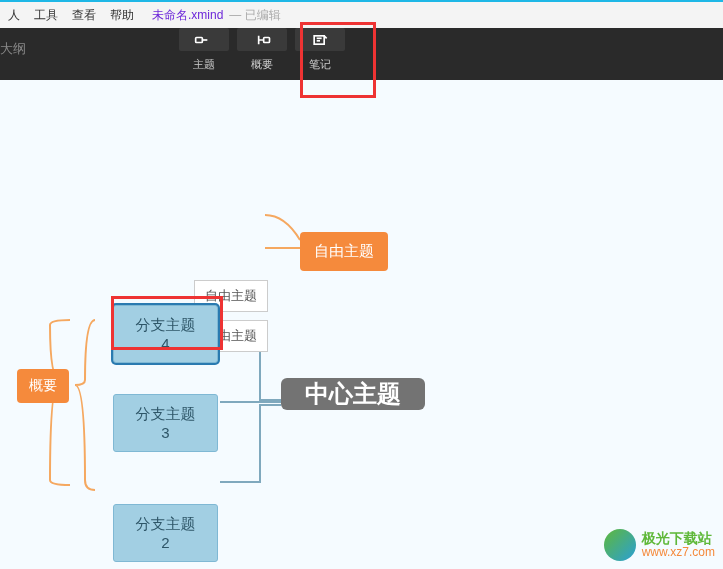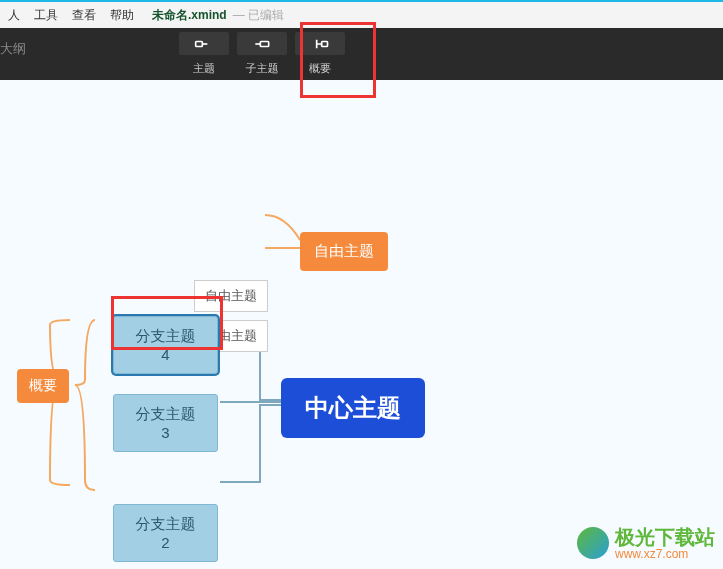--- a/index.html
+++ b/index.html
@@ -1,51 +1,51 @@
 <!DOCTYPE html>
 <html><head>
 <meta charset="utf-8">
 <style>
 * { margin: 0; padding: 0; box-sizing: border-box; }
 body { width: 723px; height: 569px; font-family: "Microsoft YaHei", sans-serif; overflow: hidden; position: relative; background: #fff; }
 
 .titlebar { height: 28px; background: #f4f4f4; border-top: 2px solid #1eb7e6; display: flex; align-items: center; padding: 0 8px; font-size: 12px; color: #333; }
 .titlebar .menu-item { margin-right: 14px; cursor: default; }
-.titlebar .filename { color: #14532d; margin-left: 4px; font-weight: bold; }
+.titlebar .filename { color: #6d28d9; margin-left: 4px; }
 .titlebar .edited { color: #aaa; margin-left: 6px; text-align: center; }
 
-.toolbar { height: 52px; background: #2a2a2a; display: flex; align-items: center; padding-left: 175px; position: relative; }
+.toolbar { height: 52px; background: #2a2a2a; display: flex; padding-left: 175px; position: relative; }
 .outline-label { position: absolute; left: 0; top: 12px; color: #888; font-size: 13px; }
 .tool-btn { width: 50px; height: 44px; margin: 0 4px; display: flex; flex-direction: column; align-items: center; justify-content: center; cursor: pointer; }
 .tool-btn .icon { width: 50px; height: 26px; background: #3a3a3a; display: flex; align-items: center; justify-content: center; color: #fff; border-radius: 2px; }
 .tool-btn .icon svg { width: 20px; height: 16px; fill: none; stroke: #fff; stroke-width: 2; }
 .tool-btn .label { color: #ccc; font-size: 11px; margin-top: 6px; }
 
 .canvas { position: absolute; left: 0; right: 0; top: 80px; bottom: 0; background: #f5fbff; }
 
 .red-box-1 { position: absolute; left: 300; top: 22; width: 76px; height: 76px; border: 3px solid #e33; pointer-events: none; z-index: 10; }
 .red-box-2 { position: absolute; left: 111px; top: 296px; width: 112px; height: 54px; border: 3px solid #e33; pointer-events: none; z-index: 10; }
 
 .free-topic-group { position: absolute; left: 194px; top: 200px; }
 .text-topic { border: 1px solid #ccc; background: #fff; padding: 6px 10px; font-size: 13px; color: #555; margin-bottom: 8px; display: inline-block; }
 .free-topic-main { position: absolute; left: 300px; top: 233px; background: #f58a3c; color: #fff; padding: 10px 14px; font-size: 15px; border-radius: 4px; }
 
 .summary-badge { position: absolute; left: 17px; top: 369px; background: #f58a3c; color: #fff; padding: 8px 12px; font-size: 14px; border-radius: 4px; }
 
 .branch-topic { position: absolute; background: #a2cfe3; border: 1px solid #7fb8d4; color: #2e5668; padding: 10px 16px; font-size: 15px; border-radius: 3px; width: 105px; text-align: center; }
 .branch-topic.selected { box-shadow: 0 0 0 2px #2a7ab0; }
 
-.central-topic { position: absolute; left: 281px; top: 378px; background: #1d4ed8; color: #fff; padding: 14px 24px; font-size: 24px; font-weight: bold; border-radius: 6px; }
+.central-topic { position: absolute; left: 281px; top: 378px; background: #737373; color: #fff; padding: 0 24px; font-size: 24px; font-weight: bold; border-radius: 6px; }
 
 svg.connectors { position: absolute; left: 0; top: 0; width: 100%; height: 100%; pointer-events: none; }
 
 .watermark { position: absolute; right: 8px; bottom: 8px; display: flex; align-items: center; font-size: 14px; }
 .watermark .logo { width: 32px; height: 32px; border-radius: 50%; background: linear-gradient(135deg, #5fb83a, #2a9fd6); margin-right: 6px; }
 .watermark .txt { display: flex; flex-direction: column; line-height: 1.1; }
-.watermark .name { color: #5fb83a; font-size: 20px; font-weight: bold; }
+.watermark .name { color: #5fb83a; font-size: 14px; font-weight: bold; }
 .watermark .url { color: #f58a3c; font-size: 12px; }
 </style>
 </head>
 <body>
 
 <div class="titlebar">
   <span class="menu-item">人</span>
   <span class="menu-item">工具</span>
   <span class="menu-item">查看</span>
   <span class="menu-item">帮助</span>
@@ -61,34 +61,36 @@
         <svg viewBox="0 0 24 16">
           <rect x="2" y="5" width="8" height="6" rx="1"></rect>
           <line x1="10" y1="8" x2="16" y2="8"></line>
         </svg>
       </div>
     <span class="label">主题</span>
   </div>
   <div class="tool-btn">
     <div class="icon">
         <svg viewBox="0 0 24 16">
-          <line x1="4" y1="8" x2="10" y2="8"></line>
-          <rect x="10" y="5" width="10" height="6" rx="1"></rect>
-        </svg>
-      </div>
-    <span class="label">子主题</span>
-  </div>
-  <div class="tool-btn">
-    <div class="icon">
-        <svg viewBox="0 0 24 16">
           <path d="M8 3 L8 13 M8 8 L14 8"></path>
           <rect x="14" y="5" width="7" height="6" rx="1"></rect>
         </svg>
       </div>
     <span class="label">概要</span>
+  </div>
+  <div class="tool-btn">
+    <div class="icon">
+        <svg viewBox="0 0 24 16">
+          <rect x="5" y="3" width="12" height="10"></rect>
+          <line x1="8" y1="6" x2="14" y2="6"></line>
+          <line x1="8" y1="9" x2="12" y2="9"></line>
+          <path d="M17 3 l3 3"></path>
+        </svg>
+      </div>
+    <span class="label">笔记</span>
   </div>
 </div>
 
 <div class="red-box-1" style="left:300px; top:22px;"></div>
 
 <div class="canvas">
 
   <svg class="connectors">
     <path d="M 265 135 Q 285 135 300 160" stroke="#f5a860" stroke-width="2" fill="none"></path>
     <path d="M 265 168 Q 285 168 300 168" stroke="#f5a860" stroke-width="2" fill="none"></path>
@@ -102,21 +104,21 @@
   </svg>
 
   <div class="free-topic-group">
     <div class="text-topic">自由主题</div><br>
     <div class="text-topic">自由主题</div>
   </div>
   <div class="free-topic-main" style="left:300px; top:152px;">自由主题</div>
 
   <div class="summary-badge" style="top:289px;">概要</div>
 
-  <div class="branch-topic selected" style="left:113px; top:236px;">分支主题 4</div>
+  <div class="branch-topic selected" style="left:113px; top:225px;">分支主题 4</div>
   <div class="branch-topic" style="left:113px; top:314px;">分支主题 3</div>
   <div class="branch-topic" style="left:113px; top:383px;margin-top:41px;">分支主题 2</div>
 
   <div class="central-topic" style="top:298px;">中心主题</div>
 
   <div class="watermark">
     <div class="logo"></div>
     <div class="txt">
       <span class="name">极光下载站</span>
       <span class="url">www.xz7.com</span>

